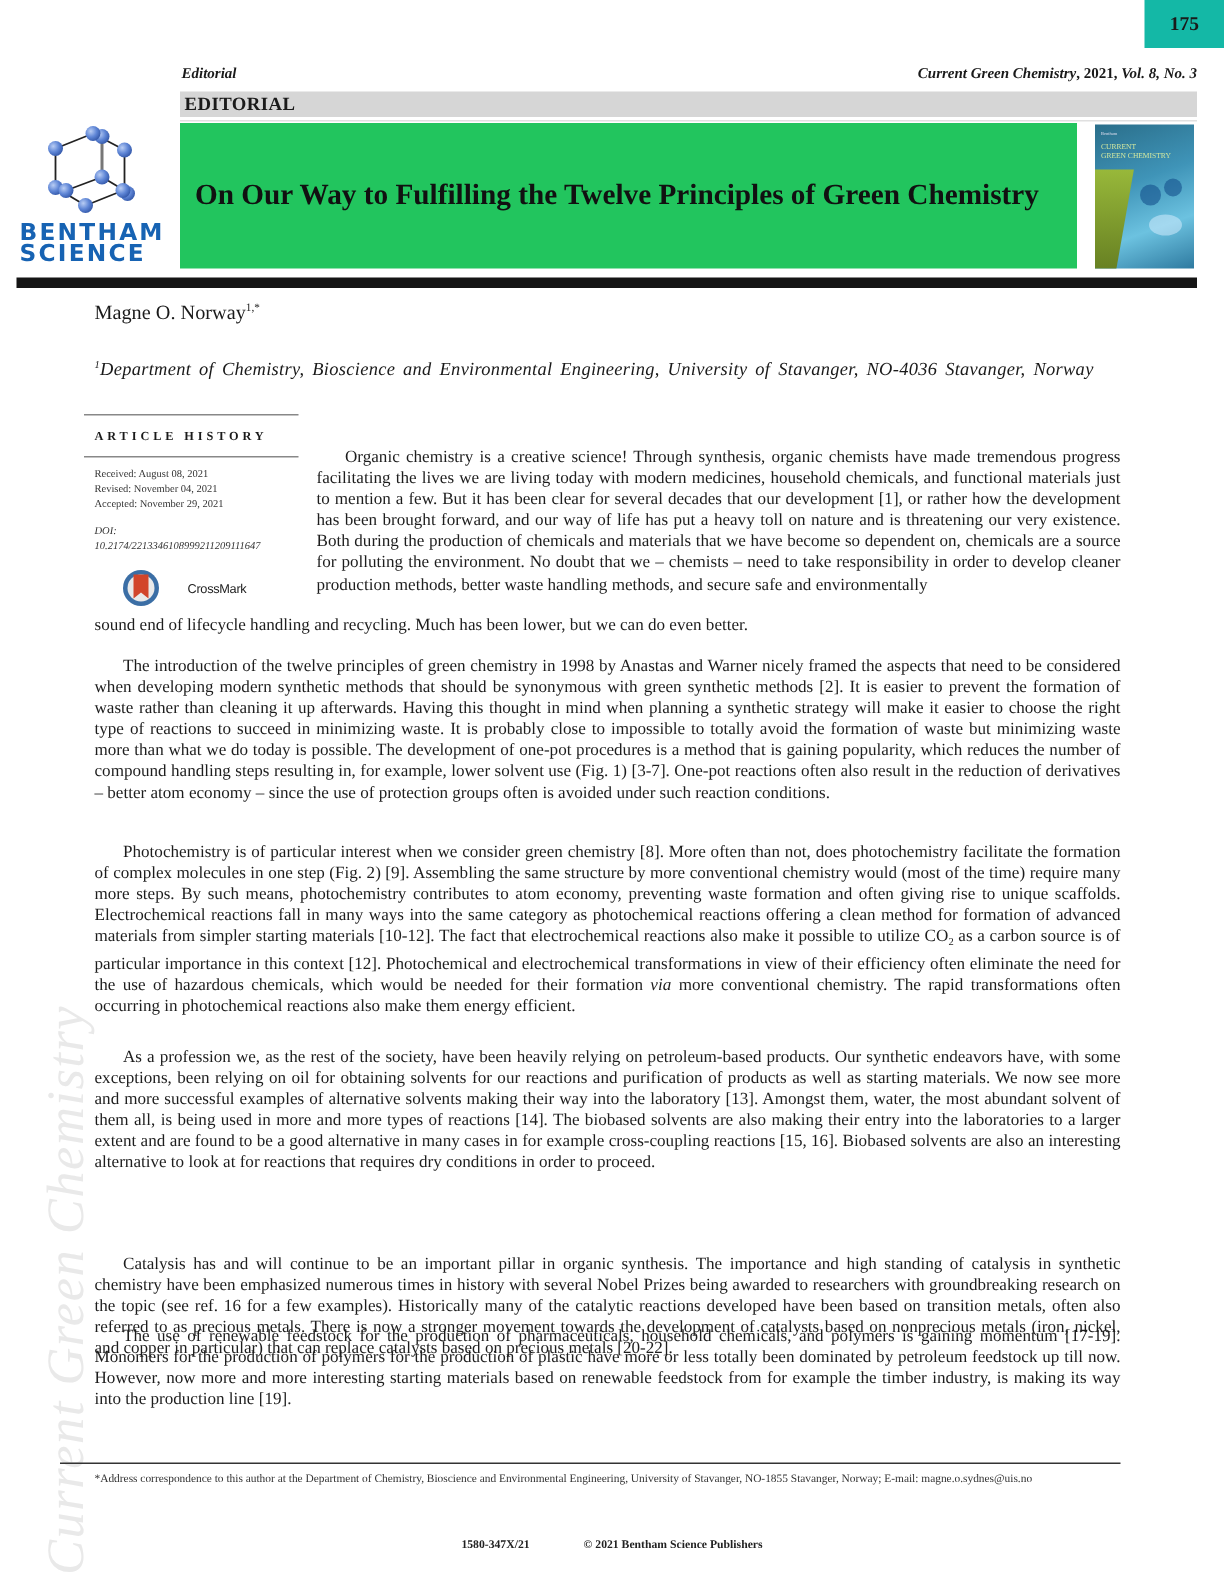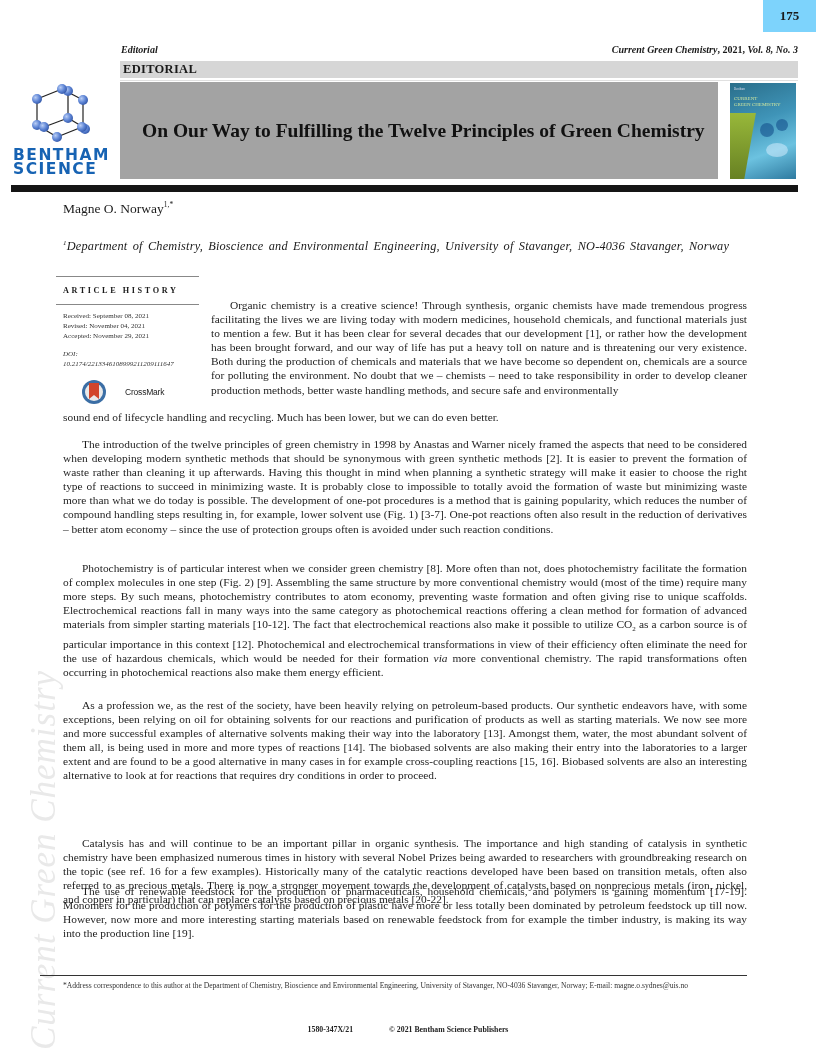--- a/index.html
+++ b/index.html
@@ -1,28 +1,28 @@
 <!DOCTYPE html>
 <html><head>
 <meta charset="utf-8">
 <style>
   html, body { margin: 0; padding: 0; background: #ffffff; }
   body { width: 816px; height: 1056px; position: relative; overflow: hidden;
          font-family: "Liberation Serif", serif; color: #1a1a1a; }
   .abs { position: absolute; }
 
-  .page-num-box { left: 763px; top: 0; width: 53px; height: 32px; background: #7dd3fc;
+  .page-num-box { left: 763px; top: 0; width: 53px; height: 32px; background: #14b8a6;
                   font-weight: bold; font-size: 13px; display: flex; align-items: center; justify-content: center; }
   .running-left { left: 121px; top: 44px; font-size: 10px; font-style: italic; font-weight: bold; }
   .running-right { right: 18px; top: 44px; font-size: 10px; font-style: italic; font-weight: bold; margin-left: 40px; }
   .editorial-bar { left: 120px; top: 61px; width: 678px; height: 17px; background: #d6d6d6;
                    font-size: 12.5px; font-weight: bold; letter-spacing: 0.3px; line-height: 17px; padding-left: 3px; box-sizing: border-box; }
   .thin-rule { left: 120px; top: 80px; width: 678px; height: 1px; background: #e0e0e0; }
-  .title-box { left: 120px; top: 82px; width: 598px; height: 97px; background: #a3a3a3;
-               display: flex; align-items: center; padding-left: 22px; box-sizing: border-box; }
+  .title-box { left: 120px; top: 82px; width: 598px; height: 97px; background: #22c55e;
+               display: flex; align-items: center; padding-left: 10px; box-sizing: border-box; }
   .title-box h1 { margin: 0; font-size: 19.5px; font-weight: bold; color: #111; }
   .cover { left: 730px; top: 83px; width: 66px; height: 96px;
            background: linear-gradient(160deg, #2a6e8a 0%, #3f94b8 40%, #6cc2e0 70%, #2e7aa0 100%); overflow: hidden; }
   .cover .green { position: absolute; left: -10px; top: 30px; width: 28px; height: 90px; background: linear-gradient(180deg,#98b83a,#566d1a); transform: skewX(-10deg); }
   .cover .ct { position: absolute; left: 4px; top: 13px; font-size: 5px; line-height: 5.5px; color: #cfe6a0; font-family: "Liberation Serif", serif; }
   .cover .pub { position: absolute; left: 4px; top: 4px; font-size: 3px; color: #dde; }
   .cover .blob { position: absolute; border-radius: 50%; background: rgba(20,80,140,0.6); }
 
   .logo { left: 10px; top: 82px; width: 104px; height: 96px; }
   .logo-text { left: 13px; top: 148px; font-family: "DejaVu Sans", sans-serif; font-weight: bold;
@@ -136,21 +136,21 @@
 </div>
 
 <div class="abs affil">
   <sup>1</sup><span>Department of Chemistry, Bioscience and Environmental Engineering, University of Stavanger, NO-4036 Stavanger, Norway</span>
 </div>
 
 <div class="abs hist-rule1"></div>
 <div class="abs hist-title">ARTICLE HISTORY</div>
 <div class="abs hist-rule2"></div>
 <div class="abs hist-list">
-  <div>Received: September 08, 2021</div>
+  <div>Received: August 08, 2021</div>
   <div>Revised: November 04, 2021</div>
   <div>Accepted:  November  29, 2021</div>
 </div>
 <div class="abs hist-doi">
   <div>DOI:</div>
   <div>10.2174/2213346108999211209111647</div>
 </div>
 <div class="abs crossmark">
   <svg width="26" height="26" viewBox="0 0 26 26">
     <circle cx="13" cy="13" r="12" fill="#3b6ea5"></circle>
@@ -167,17 +167,17 @@
 
 <div class="abs body-text para p3">
   <span>Photochemistry is of particular interest when we consider green chemistry [8]. More often than not, does photochemistry facilitate the formation of complex molecules in one step (Fig. 2) [9]. Assembling the same structure by more conventional chemistry would (most of the time) require many more steps. By such means, photochemistry contributes to atom economy, preventing waste formation and often giving rise to unique scaffolds. Electrochemical reactions fall in many ways into the same category as photochemical reactions offering a clean method for formation of advanced materials from simpler starting materials [10-12]. The fact that electrochemical reactions also make it possible to utilize CO</span><sub>2</sub><span> as a carbon source is of particular importance in this context [12]. Photochemical and electrochemical transformations in view of their efficiency often eliminate the need for the use of hazardous chemicals, which would be needed for their formation </span><i>via</i><span> more conventional chemistry. The rapid transformations often occurring in photochemical reactions also make them energy efficient.</span>
 </div>
 
 <div class="abs body-text para p4">As a profession we, as the rest of the society, have been heavily relying on petroleum-based products. Our synthetic endeavors have, with some exceptions, been relying on oil for obtaining solvents for our reactions and purification of products as well as starting materials. We now see more and more successful examples of alternative solvents making their way into the laboratory [13]. Amongst them, water, the most abundant solvent of them all, is being used in more and more types of reactions [14]. The biobased solvents are also making their entry into the laboratories to a larger extent and are found to be a good alternative in many cases in for example cross-coupling reactions [15, 16]. Biobased solvents are also an interesting alternative to look at for reactions that requires dry conditions in order to proceed.</div>
 <div class="abs body-text para p5">The use of renewable feedstock for the production of pharmaceuticals, household chemicals, and polymers is gaining momentum [17-19]. Monomers for the production of polymers for the production of plastic have more or less totally been dominated by petroleum feedstock up till now. However, now more and more interesting starting materials based on renewable feedstock from for example the timber industry, is making its way into the production line [19].</div>
 <div class="abs body-text para p6">Catalysis has and will continue to be an important pillar in organic synthesis. The importance and high standing of catalysis in synthetic chemistry have been emphasized numerous times in history with several Nobel Prizes being awarded to researchers with groundbreaking research on the topic (see ref. 16 for a few examples). Historically many of the catalytic reactions developed have been based on transition metals, often also referred to as precious metals. There is now a stronger movement towards the development of catalysts based on nonprecious metals (iron, nickel, and copper in particular) that can replace catalysts based on precious metals [20-22].</div>
 
 <div class="abs foot-rule"></div>
-<div class="abs footnote">*Address correspondence to this author at the Department of Chemistry, Bioscience and Environmental Engineering, University of Stavanger, NO-4036 Stavanger, Norway; E-mail: magne.o.sydnes@uis.no</div>
+<div class="abs footnote">*Address correspondence to this author at the Department of Chemistry, Bioscience and Environmental Engineering, University of Stavanger, NO-1855 Stavanger, Norway; E-mail: magne.o.sydnes@uis.no</div>
 
 <div class="abs issn">
   <span>1580-347X/21</span><span>© 2021 Bentham Science Publishers</span>
 </div>
 
 </body></html>

